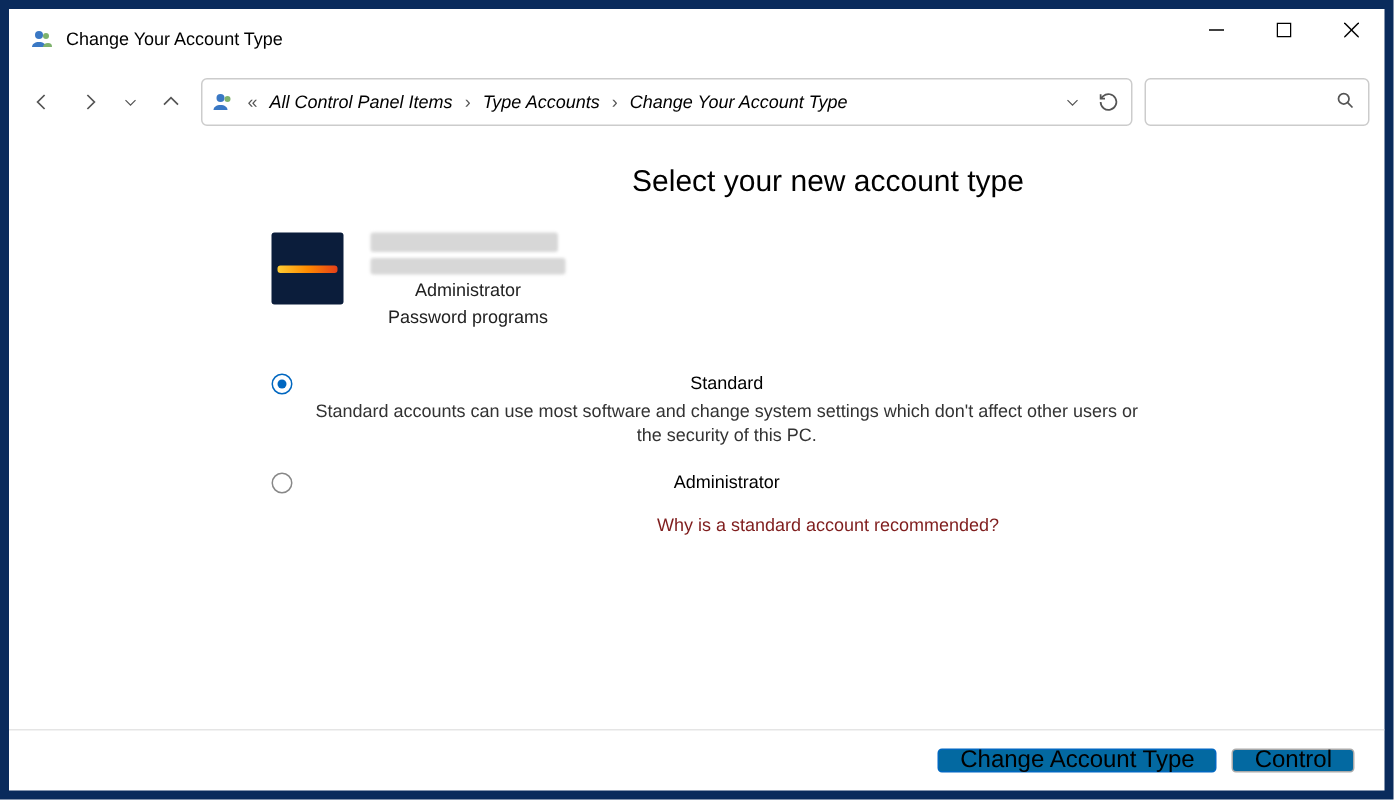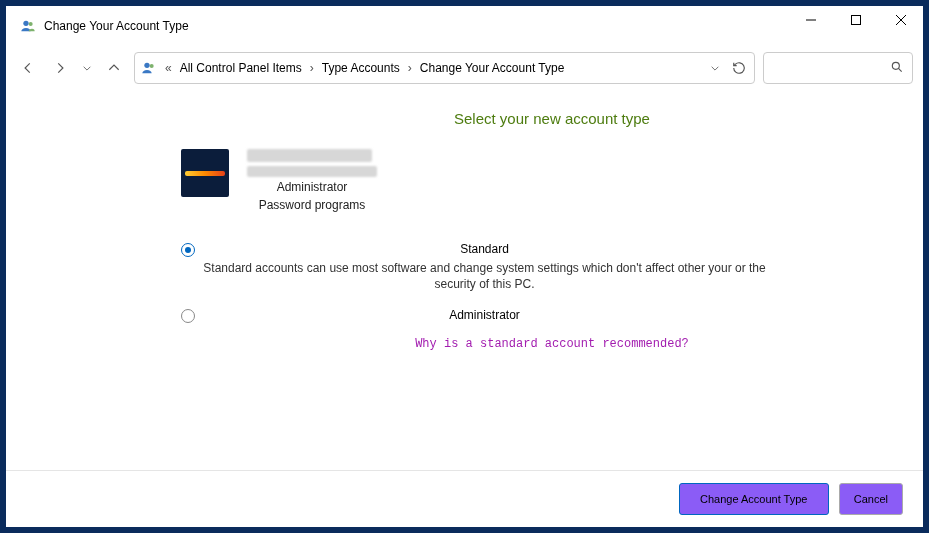--- a/index.html
+++ b/index.html
@@ -67,41 +67,41 @@
       display: flex;
       align-items: center;
       padding: 0 6px;
       gap: 6px;
       font-size: 12px;
       color: #000;
       min-width: 0;
     }
     .addr-icon { width: 16px; height: 16px; display:flex; align-items:center; }
     .bc-sep { color: #555; margin: 0 2px; }
-    .bc-item { cursor: pointer; white-space: nowrap; }
+    .bc-item { cursor: pointer; white-space: nowrap; font-style: italic; }
     .addr-spacer { flex: 1; }
     .addr-tool { width: 18px; height: 18px; color: #555; cursor:pointer; display:flex;align-items:center;justify-content:center;}
     .search-box {
       width: 150px; height: 32px;
       border: 1px solid #ccc;
       border-radius: 4px;
       display: flex; align-items: center;
       padding: 0 8px;
       justify-content: flex-end;
     }
     .search-icon { color: #555; }
 
     .content {
       flex: 1;
       padding: 20px 0 20px 175px;
       overflow: auto;
     }
     .heading {
-      color: #4d7c0f;
-      font-size: 15px;
+      color: #000000;
+      font-size: 20px;
       font-weight: 400;
       margin-bottom: 22px;
     }
     .account-row {
       display: flex; gap: 18px; margin-bottom: 28px;
     }
     .avatar {
       width: 48px; height: 48px;
       background: #0b1d3b;
       position: relative;
@@ -132,32 +132,32 @@
       border: 1.6px solid #0067c0; margin-top: 2px;
       display:flex;align-items:center;justify-content:center;
       flex-shrink: 0;
     }
     .radio.unselected { border-color: #888; }
     .radio-dot { width: 6px; height: 6px; border-radius:50%; background:#0067c0; }
     .opt-body { flex: 1; }
     .opt-label { font-size: 12px; color: #000; line-height:1.4; }
     .opt-desc { font-size: 12px; color: #333; line-height: 1.35; margin-top: 2px; }
 
-    .help-link { color: #a21caf; font-size: 12px; cursor: pointer; font-family: Liberation Mono, monospace; }
+    .help-link { color: #7f1d1d; font-size: 12px; cursor: pointer; }
 
     .footer {
       border-top: 1px solid #e5e5e5;
       padding: 12px 20px;
       display: flex; justify-content: flex-end; gap: 10px;
     }
     .btn {
-      height: 32px;
+      height: 16px;
       padding: 0 14px;
-      font-size: 11px;
-      background: #8b5cf6;
+      font-size: 16px;
+      background: #0369a1;
       border: 1px solid #aaa;
       border-radius: 3px;
       cursor: pointer;
       display:flex;align-items:center;justify-content:center;
     }
     .btn.primary {
       border: 1px solid #0067c0;
       min-width: 150px;
     }
   </style>
@@ -270,32 +270,32 @@
       </div>
     </div>
 
     <div class="options">
       <div class="option">
         <div class="radio">
             <div class="radio-dot"></div>
           </div>
         <div class="opt-body">
           <div class="opt-label">Standard</div>
-          <div class="opt-desc">Standard accounts can use most software and change system settings which don't affect other your or the security of this PC.</div>
+          <div class="opt-desc">Standard accounts can use most software and change system settings which don't affect other users or the security of this PC.</div>
         </div>
       </div>
       <div class="option">
         <div class="radio unselected"></div>
         <div class="opt-body">
           <div class="opt-label">Administrator</div>
         </div>
       </div>
     </div>
 
     <div class="help-link">Why is a standard account recommended?</div>
   </div>
 
   <div class="footer">
     <div class="btn primary">Change Account Type</div>
-    <div class="btn">Cancel</div>
+    <div class="btn">Control</div>
   </div>
 
 </div>
 
 </body></html>

